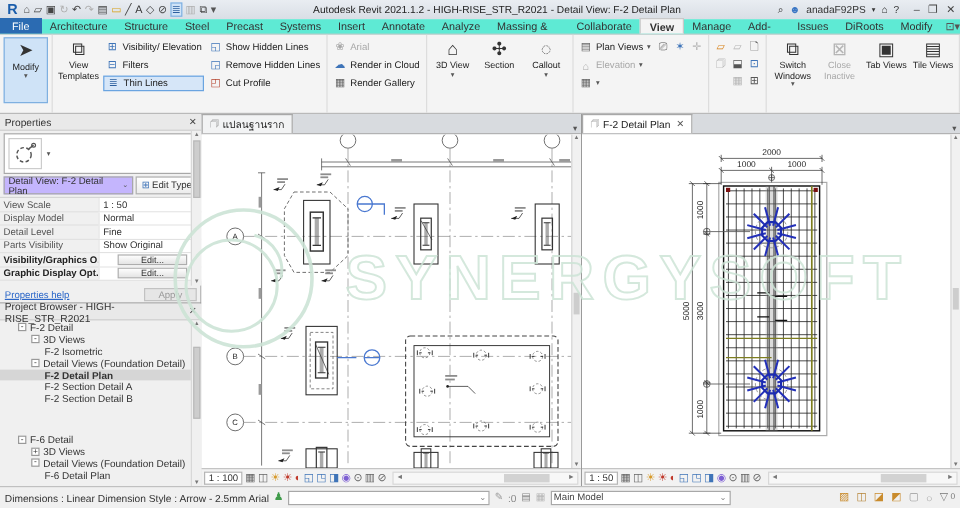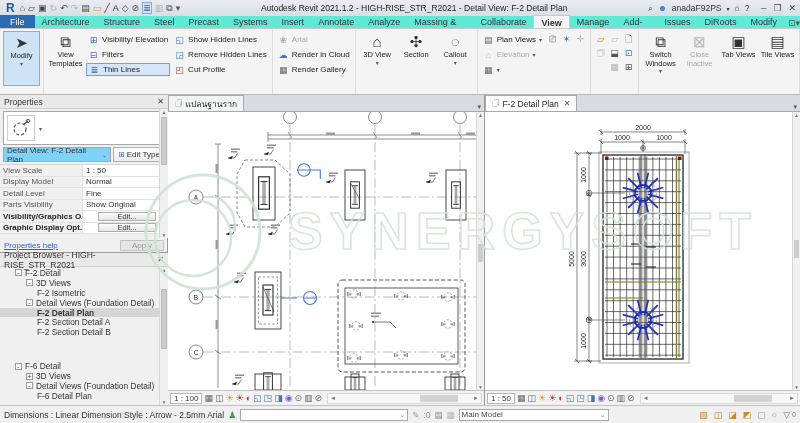--- a/index.html
+++ b/index.html
@@ -47,21 +47,21 @@
   .sidebar { position:absolute; left:0; top:95px; width:168px; height:310px; background:#f0f0f0; border-right:1px solid #9a9a9a; }
   .panelhead { height:14px; display:flex; justify-content:space-between; align-items:center; padding:0 4px;
     font-size:8.5px; background:#e9e9e9; border-bottom:1px solid #cfcfcf; }
   .panelhead .x { color:#444; font-size:8px; }
 
   .props { position:absolute; left:0; top:0; width:168px; height:157px; }
   .typesel { margin:2px 3px; height:34px; background:#fff; border:1px solid #a8a8a8; display:flex; align-items:center; gap:4px; padding:0 3px; }
   .typesel .tico { width:28px; height:26px; border:1px solid #ccc; display:flex; align-items:center; justify-content:center; }
   .typesel .tlines { flex:1; font-size:8.5px; line-height:1.25; }
   .selrow { display:flex; gap:2px; margin:0 3px; height:15px; }
-  .combo { flex:1; background:#7dd3fc; border:1px solid #a8a8a8; font-size:8px; display:flex; align-items:center; padding:0 3px; justify-content:space-between; }
+  .combo { flex:1; background:#c4b5fd; border:1px solid #a8a8a8; font-size:8px; display:flex; align-items:center; padding:0 3px; justify-content:space-between; }
   .edittype { width:52px; background:linear-gradient(#fff,#ececec); border:1px solid #b0b0b0; font-size:8px;
     display:flex; align-items:center; justify-content:center; gap:2px; }
   .prows { margin-top:2px; border-top:1px solid #d5d5d5; }
   .prow { display:flex; height:11.5px; border-bottom:1px solid #e2e2e2; font-size:8px; align-items:center; }
   .prow .pl { width:82px; padding-left:3px; color:#555; overflow:hidden; white-space:nowrap; }
   .prow .pv { flex:1; background:#fff; height:100%; display:flex; align-items:center; padding-left:3px; border-left:1px solid #e2e2e2; overflow:hidden; white-space:nowrap; }
   .prow .pbtn { margin:1px auto; width:58px; height:9px; background:linear-gradient(#fdfdfd,#e4e4e4); border:1px solid #adadad; text-align:center; line-height:8px; font-size:7.5px; }
   .propfoot { position:absolute; bottom:1px; left:0; width:168px; display:flex; justify-content:space-between; align-items:center; padding:0 4px; }
   .phelp { color:#2a66c8; text-decoration:underline; font-size:8px; }
   .applybtn { width:44px; height:11px; background:#e6e6e6; border:1px solid #c2c2c2; color:#9a9a9a; text-align:center; font-size:8px; line-height:10px; }

